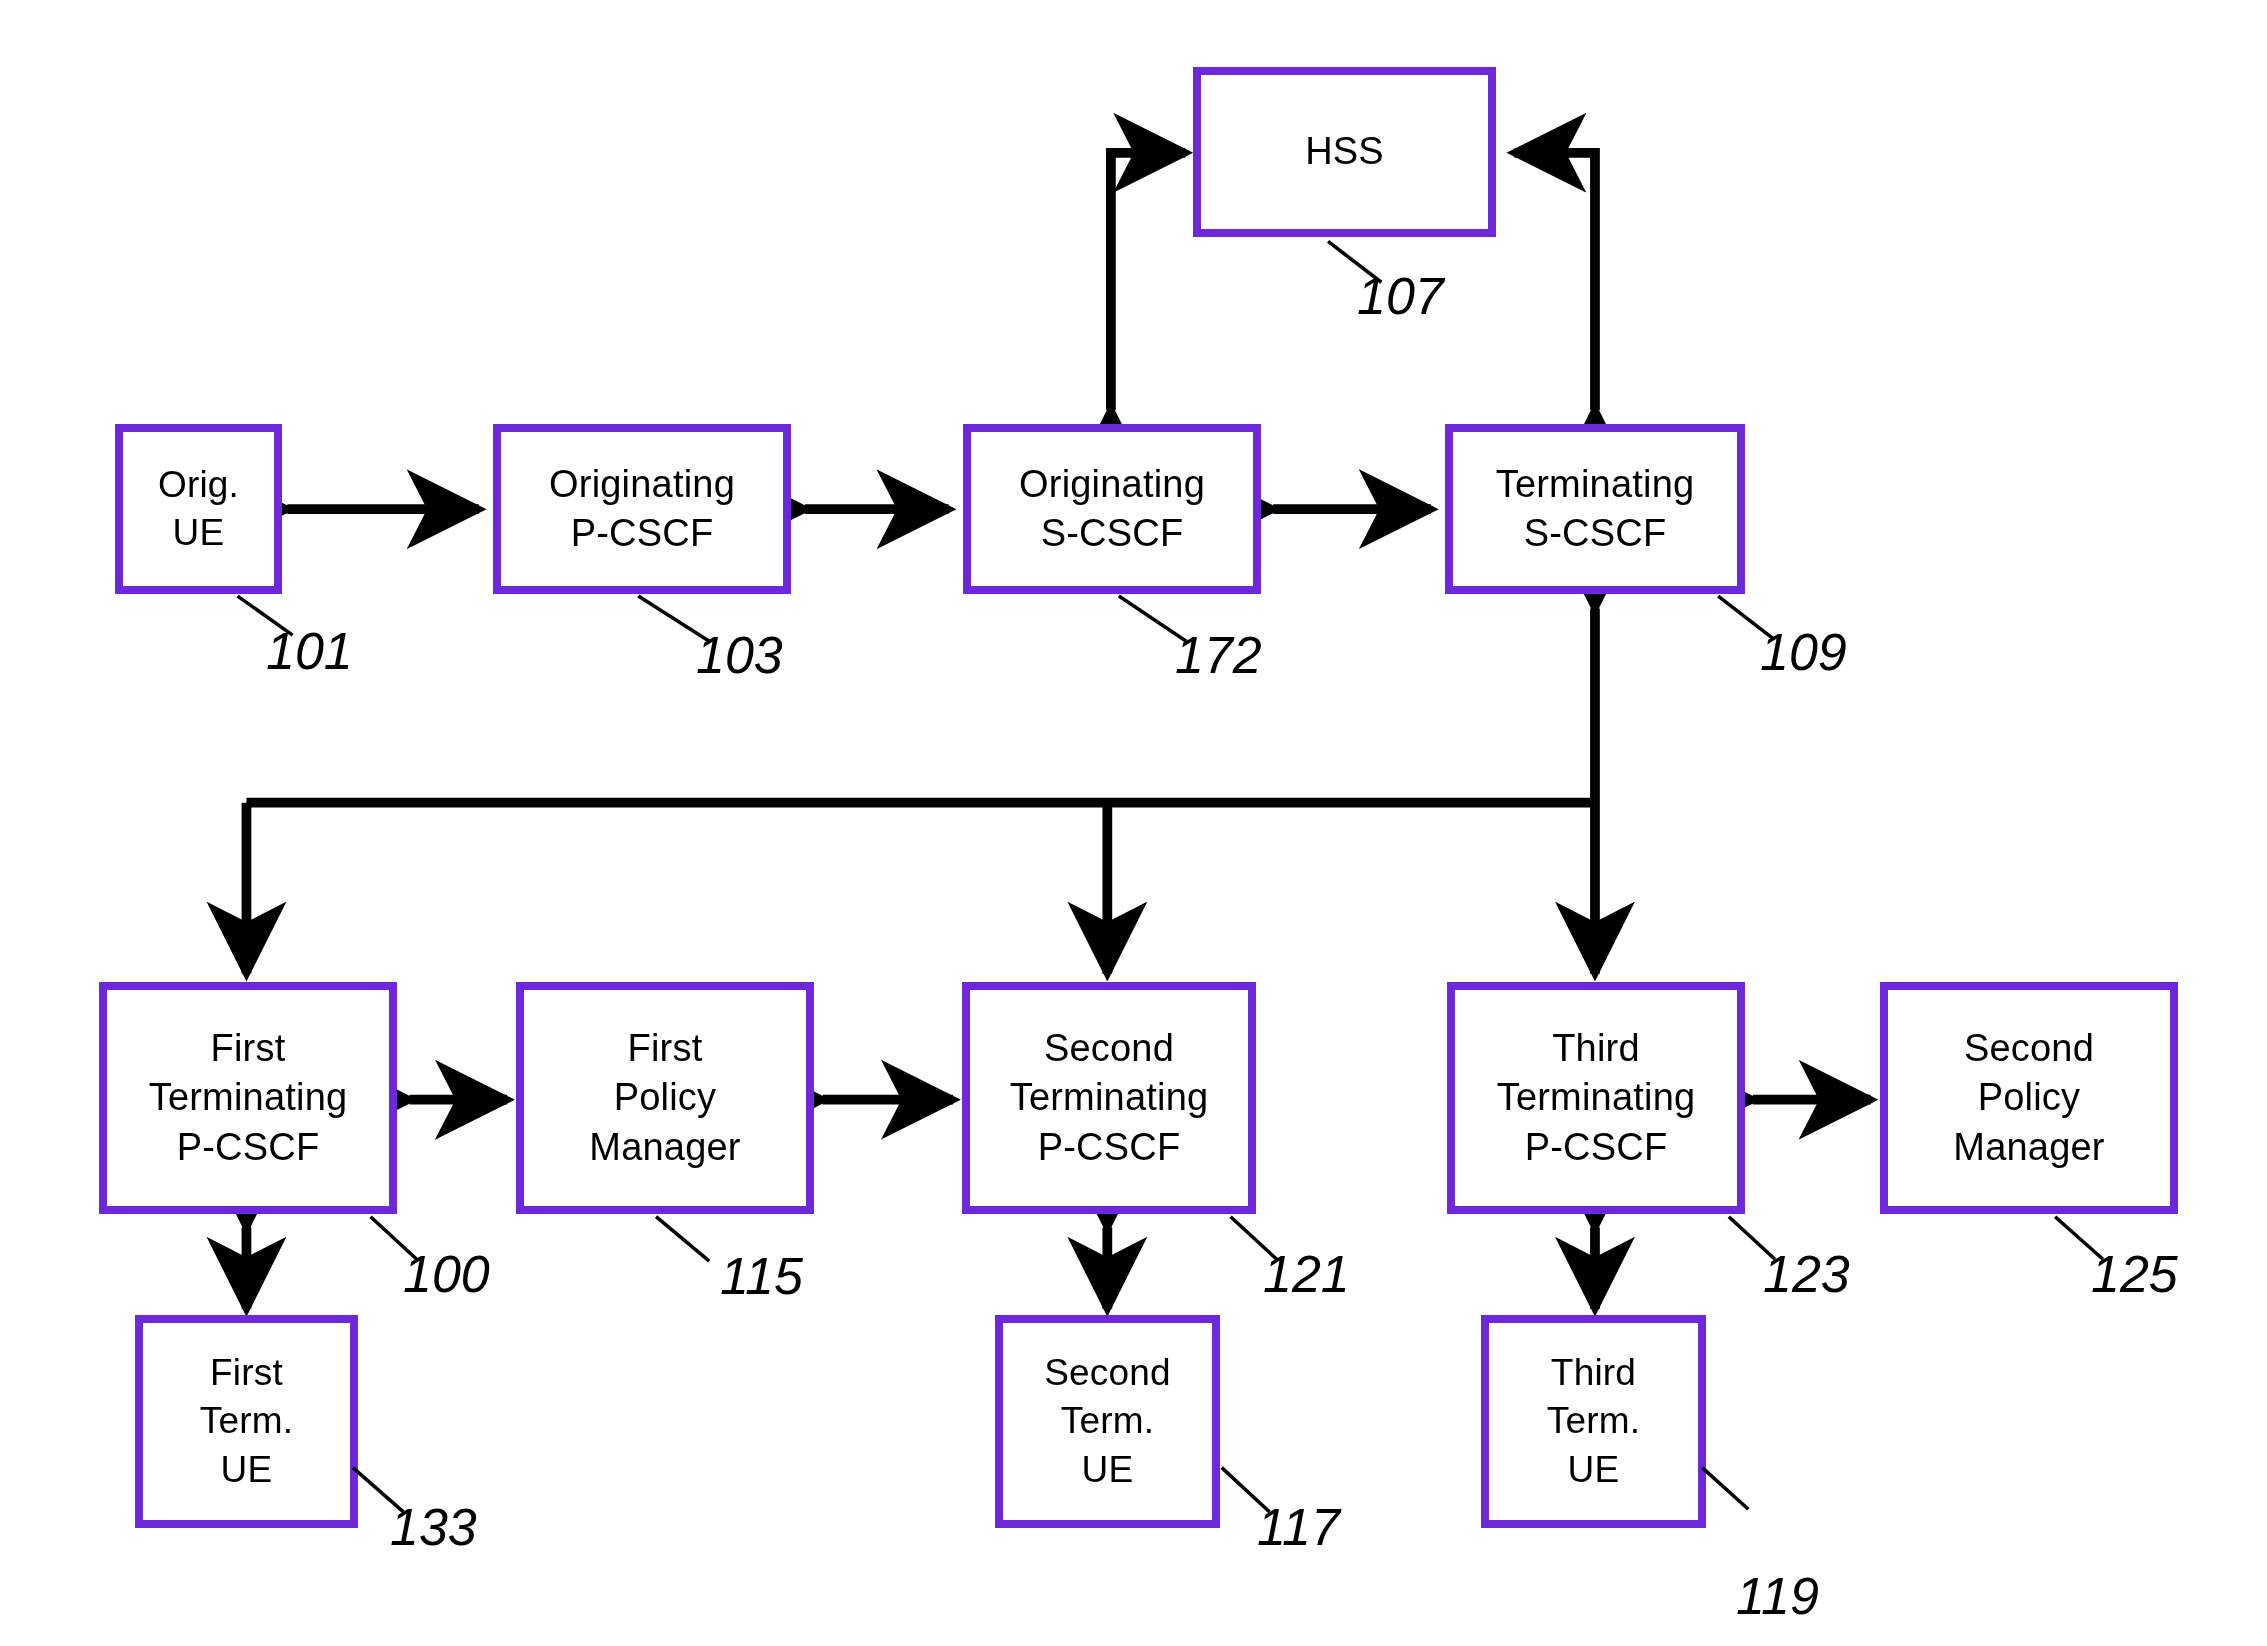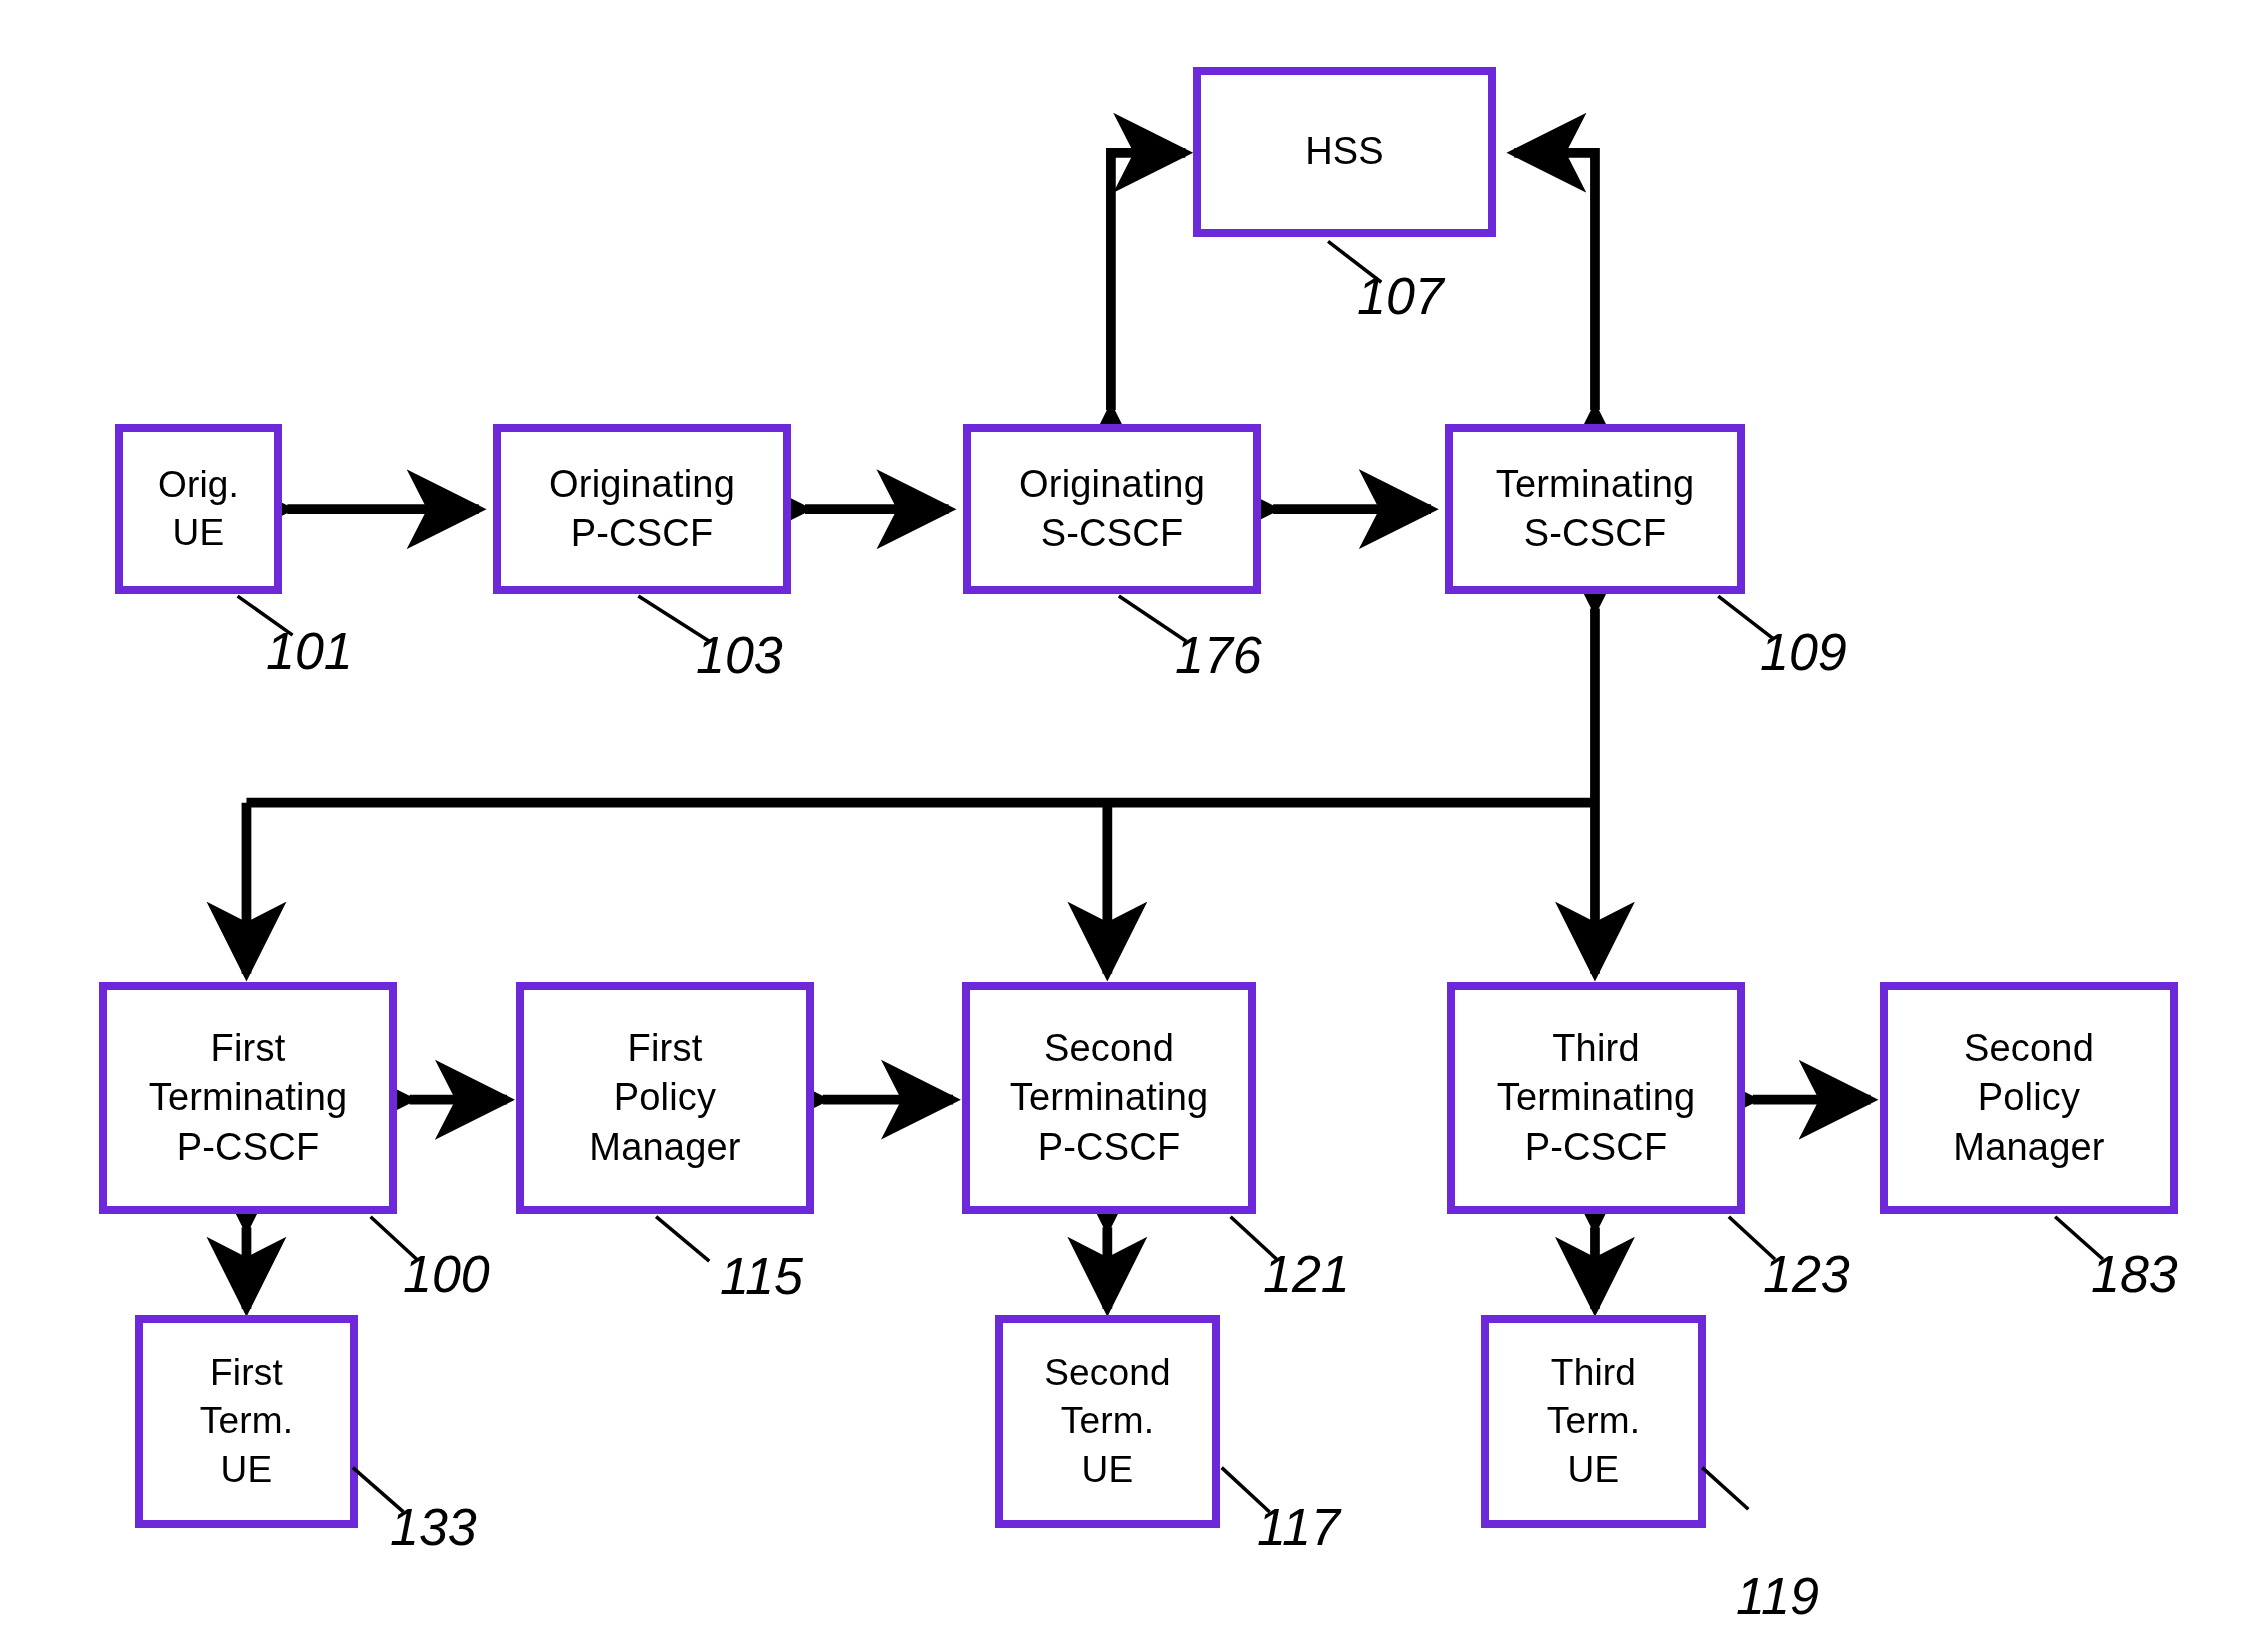--- a/index.html
+++ b/index.html
@@ -190,26 +190,26 @@
   </div>
 
   <div class="node small" style="left:1481px; top:1315px; width:225px; height:213px;">
     <div class="label">Third
 Term.
 UE</div>
   </div>
 
   <div class="ref" style="left:266px; top:621px;">101</div>
   <div class="ref" style="left:696px; top:625px;">103</div>
-  <div class="ref" style="left:1175px; top:625px;">176</div>
+  <div class="ref" style="left:1175px; top:625px;">172</div>
   <div class="ref" style="left:1357px; top:266px;">107</div>
   <div class="ref" style="left:1760px; top:622px;">109</div>
   <div class="ref" style="left:390px; top:1497px;">133</div>
   <div class="ref" style="left:403px; top:1244px;">100</div>
   <div class="ref" style="left:696px; top:1246px;margin-left:24px;">115</div>
   <div class="ref" style="left:1257px; top:1497px;">117</div>
   <div class="ref" style="left:1736px; top:1566px;">119</div>
   <div class="ref" style="left:1263px; top:1244px;">121</div>
   <div class="ref" style="left:1763px; top:1244px;">123</div>
-  <div class="ref" style="left:2091px; top:1244px;">183</div>
+  <div class="ref" style="left:2091px; top:1244px;">125</div>
 
 </div>
 
 
 </body></html>

